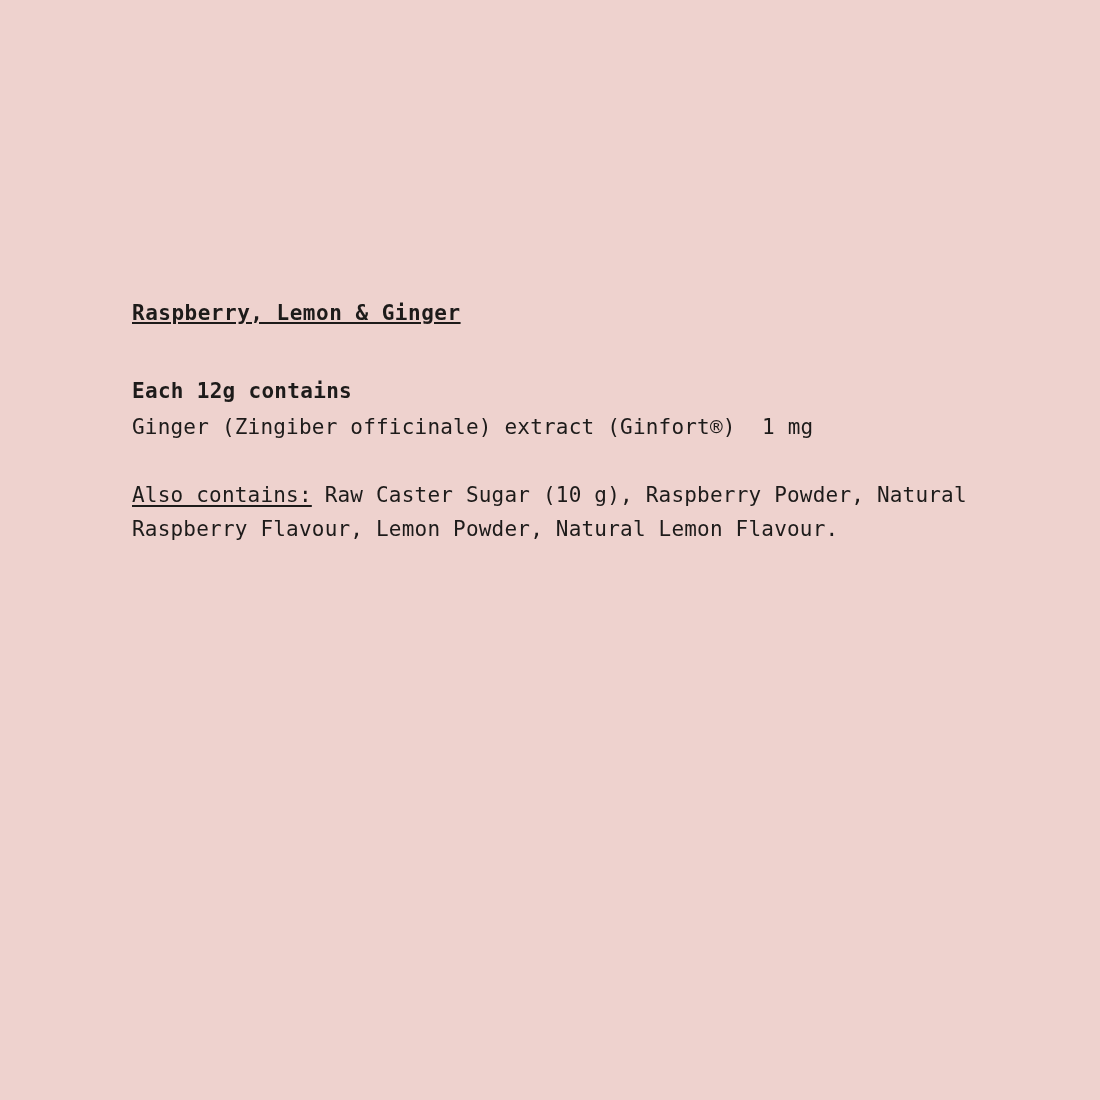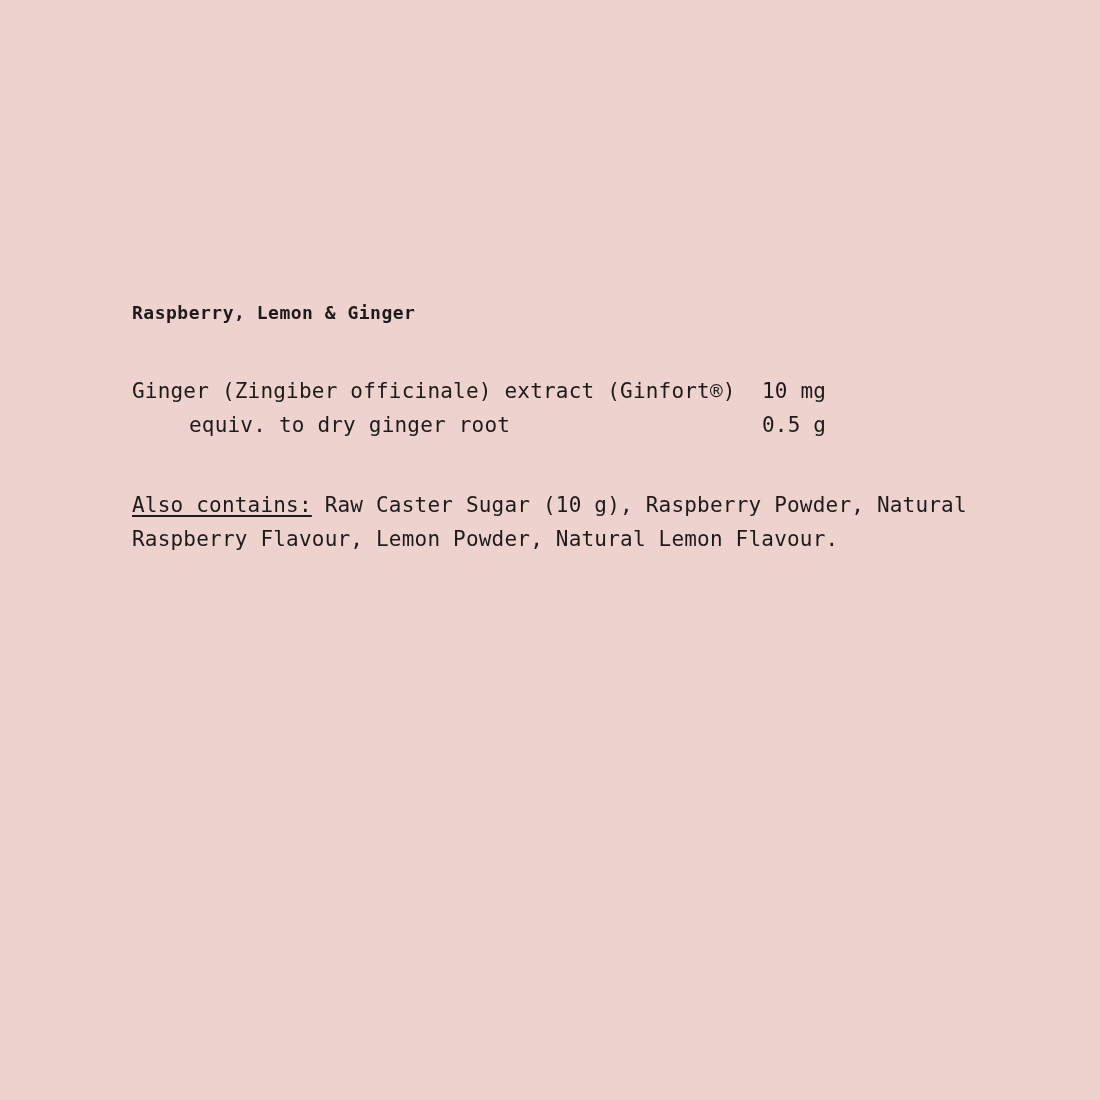--- a/index.html
+++ b/index.html
@@ -14,25 +14,26 @@
     color: #1d1b1a;
     overflow: hidden;
   }
   .panel {
     position: absolute;
     left: 132px;
     top: 296px;
     width: 860px;
   }
   .product-title {
-    font-size: 18px;
+    font-size: 21px;
     font-weight: bold;
     letter-spacing: 0.5px;
     line-height: 34px;
     margin: 0 0 44px 0;
+    text-decoration: underline;
   }
   .section-heading {
     font-size: 21px;
     font-weight: bold;
     letter-spacing: 0.3px;
     line-height: 34px;
     margin: 0 0 2px 0;
   }
   .nutrient-table {
     border-collapse: collapse;
@@ -48,47 +49,44 @@
     white-space: pre;
   }
   .nutrient-table td.amount {
     width: 200px;
     text-align: left;
   }
   .row-indent .name {
     padding-left: 57px;
   }
   .also-block {
-    margin-top: 46px;
+    margin-top: 34px;
     font-size: 21px;
     line-height: 34px;
     letter-spacing: 0.2px;
     width: 845px;
   }
   .also-label {
     text-decoration: underline;
     text-underline-offset: 3px;
   }
 </style>
 </head>
 <body>
 
 <div class="panel">
 
   <h1 class="product-title">Raspberry, Lemon &amp; Ginger</h1>
 
+  <div class="section-heading">Each 12g contains</div>
 
   <table class="nutrient-table">
     <tbody>
       <tr>
         <td class="name">Ginger (Zingiber officinale) extract (Ginfort®)</td>
-        <td class="amount">10 mg</td>
-      </tr>
-      <tr class="row-indent">
-        <td class="name">equiv. to dry ginger root</td>
-        <td class="amount">0.5 g</td>
+        <td class="amount">1 mg</td>
       </tr>
     </tbody>
   </table>
 
   <p class="also-block"><span class="also-label">Also contains:</span><span> Raw Caster Sugar (10 g), Raspberry Powder, Natural Raspberry Flavour, Lemon Powder, Natural Lemon Flavour.</span></p>
 
 </div>
 
 </body></html>

